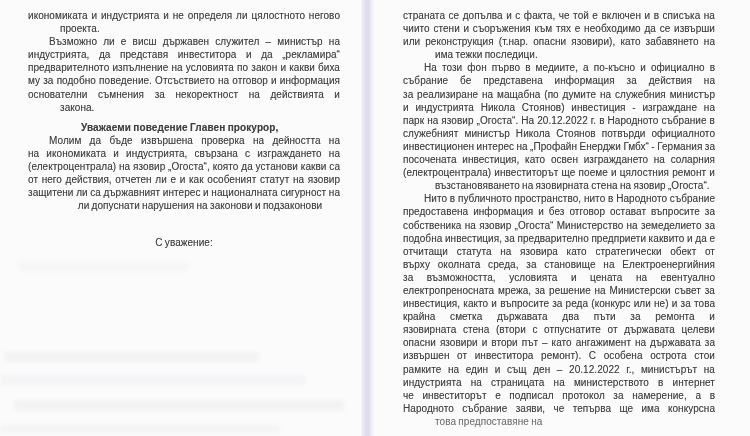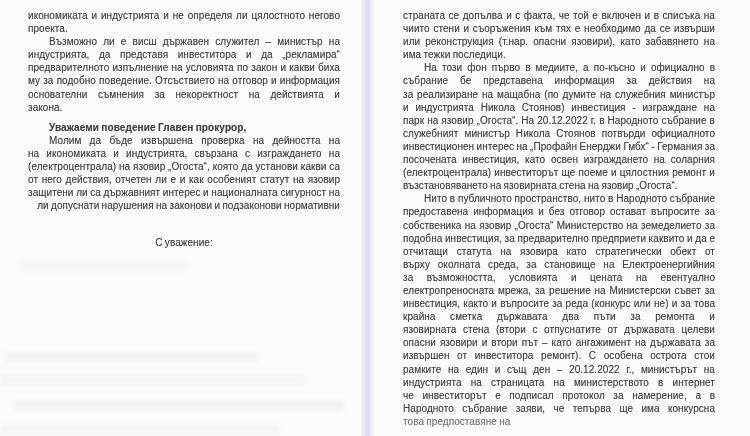--- a/index.html
+++ b/index.html
@@ -37,21 +37,21 @@
   }
   #page-left  .textcol { left: 28px; }
   #page-right .textcol { left: 29px; }
   .ln {
     height: 13.1px;
     overflow: hidden;
     text-align: justify;
     text-align-last: justify;
     white-space: normal;
   }
-  .ln.end   { text-align: right;  text-align-last: left; }
+  .ln.end   { text-align: center;  text-align-last: left; margin-left: 32px; }
   .ln.ind   { text-indent: 21px; }
   .ln.bold  { font-weight: bold; letter-spacing: 0.1px; }
   .ln.gap-before { margin-top: 7px; }
   .ln.closing {
     margin-top: 24px;
     text-align: center; text-align-last: center;
     text-indent: 0;
   }
   .ln.partial { opacity: 0.72; }
   

